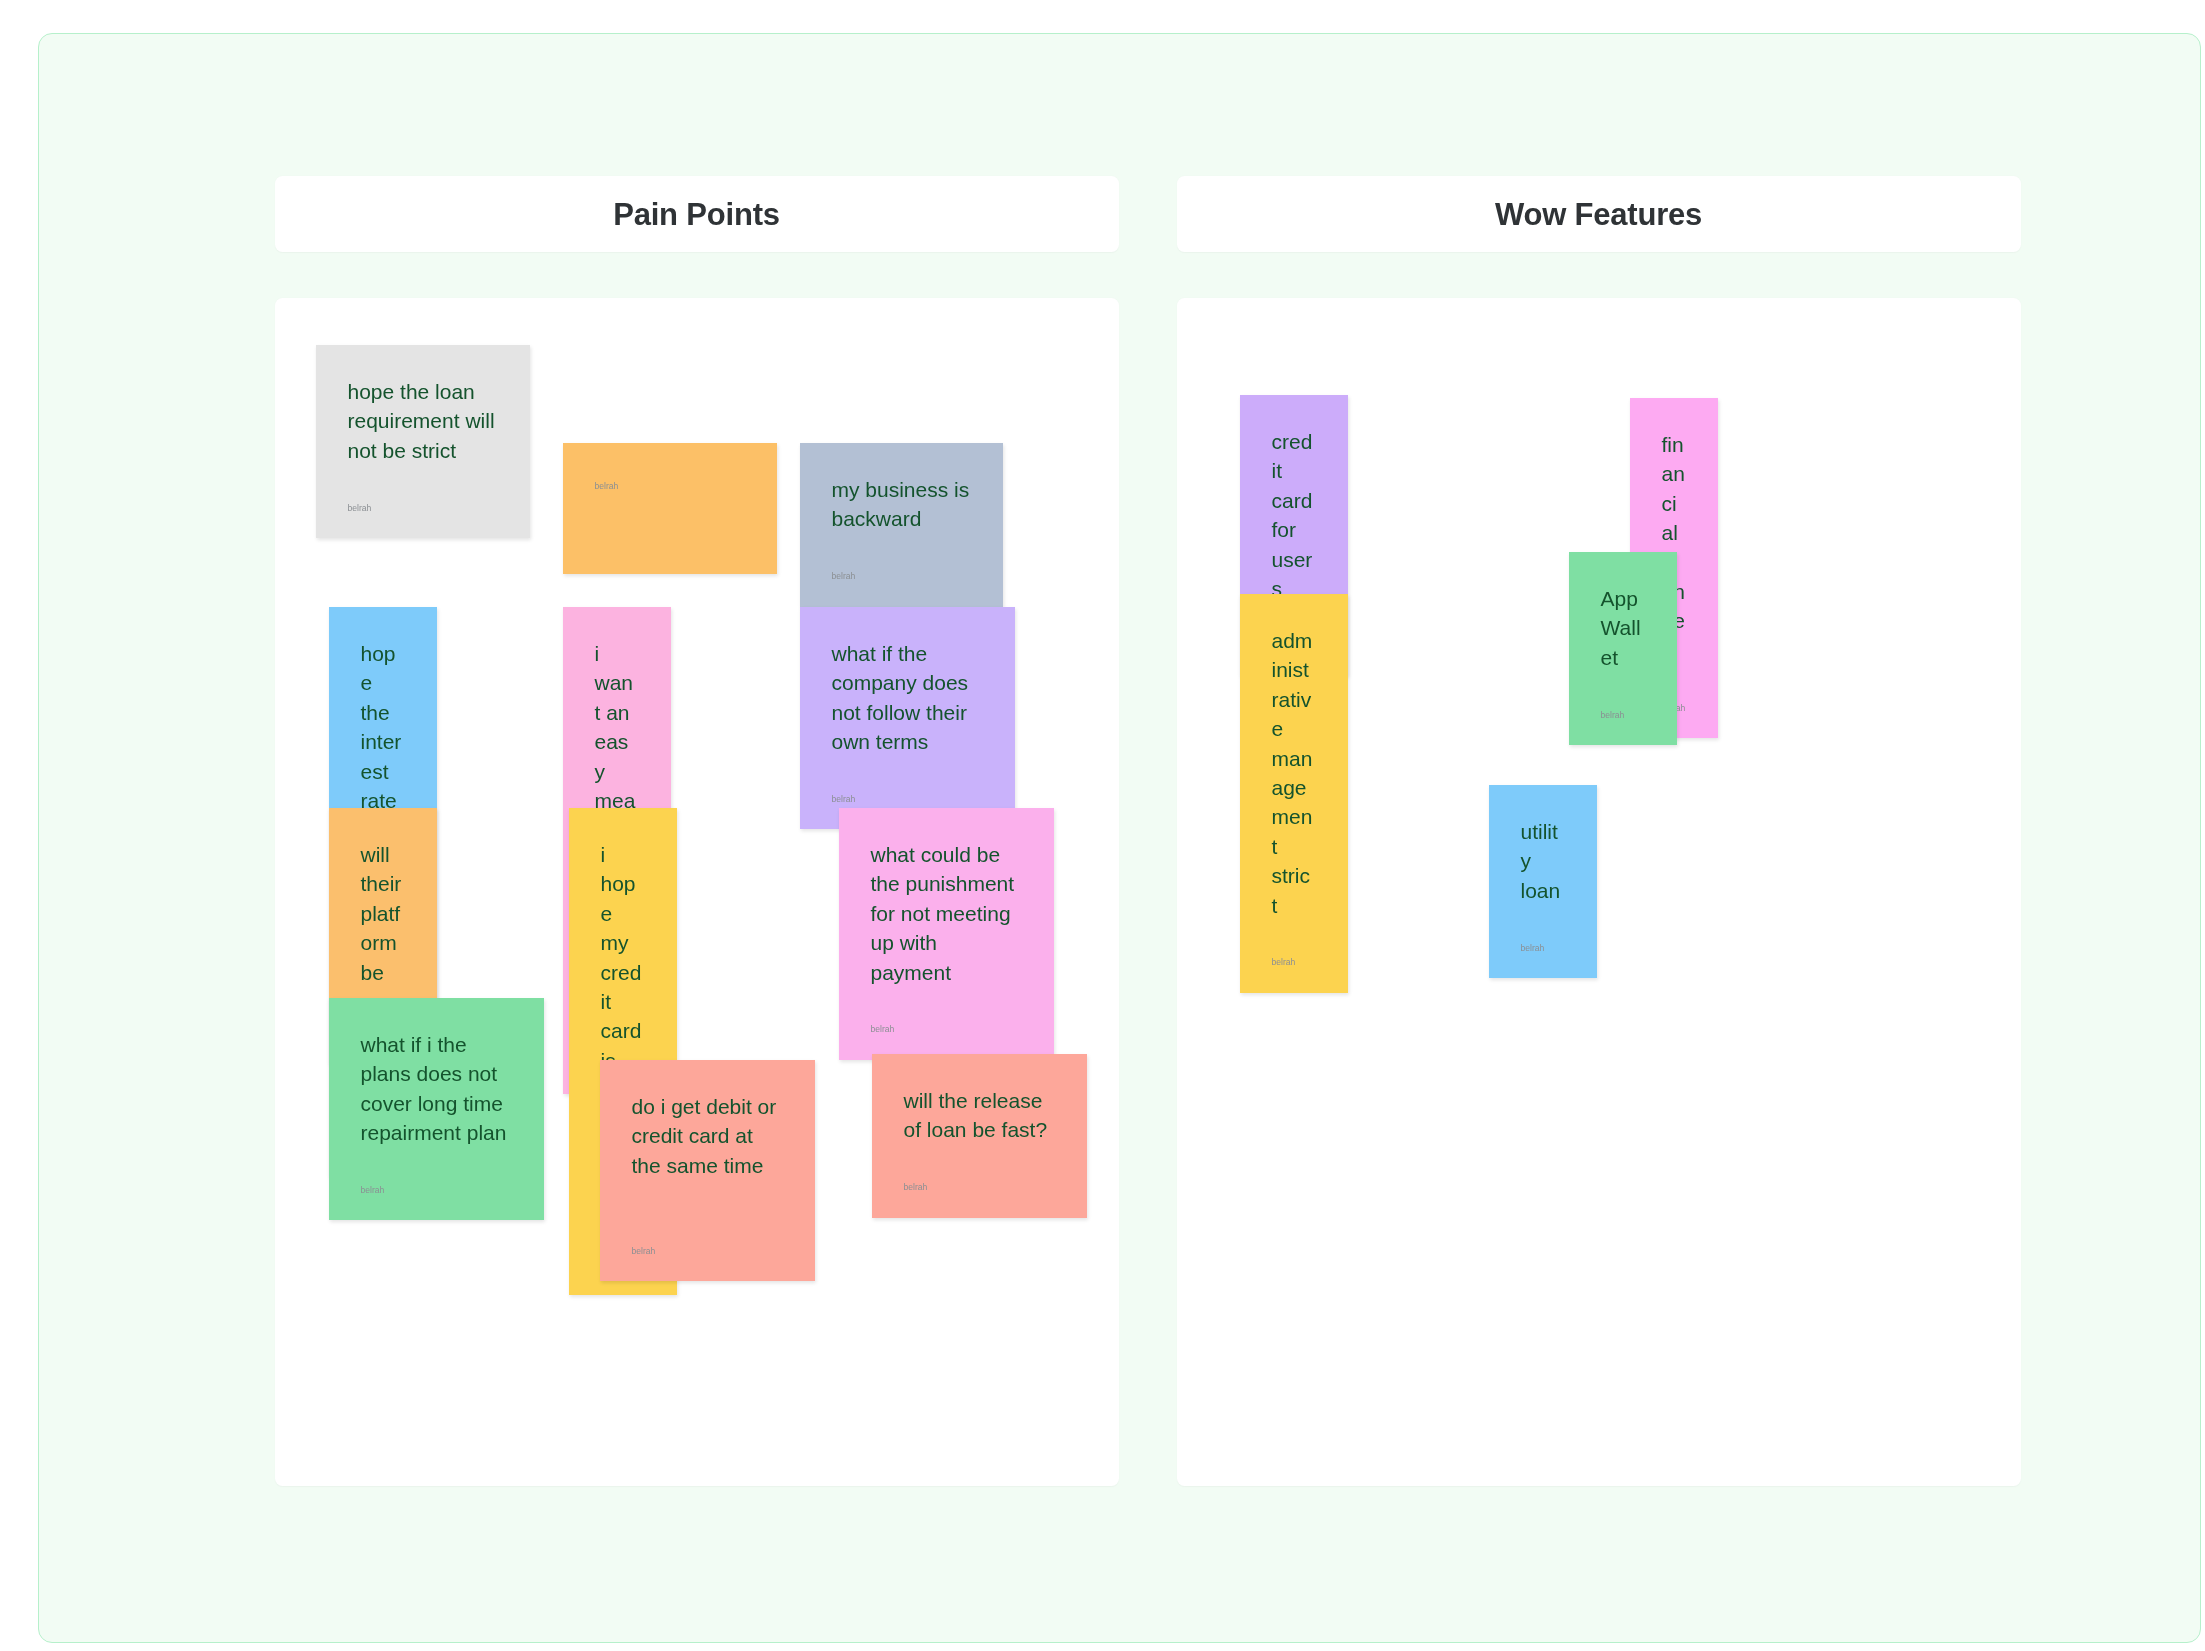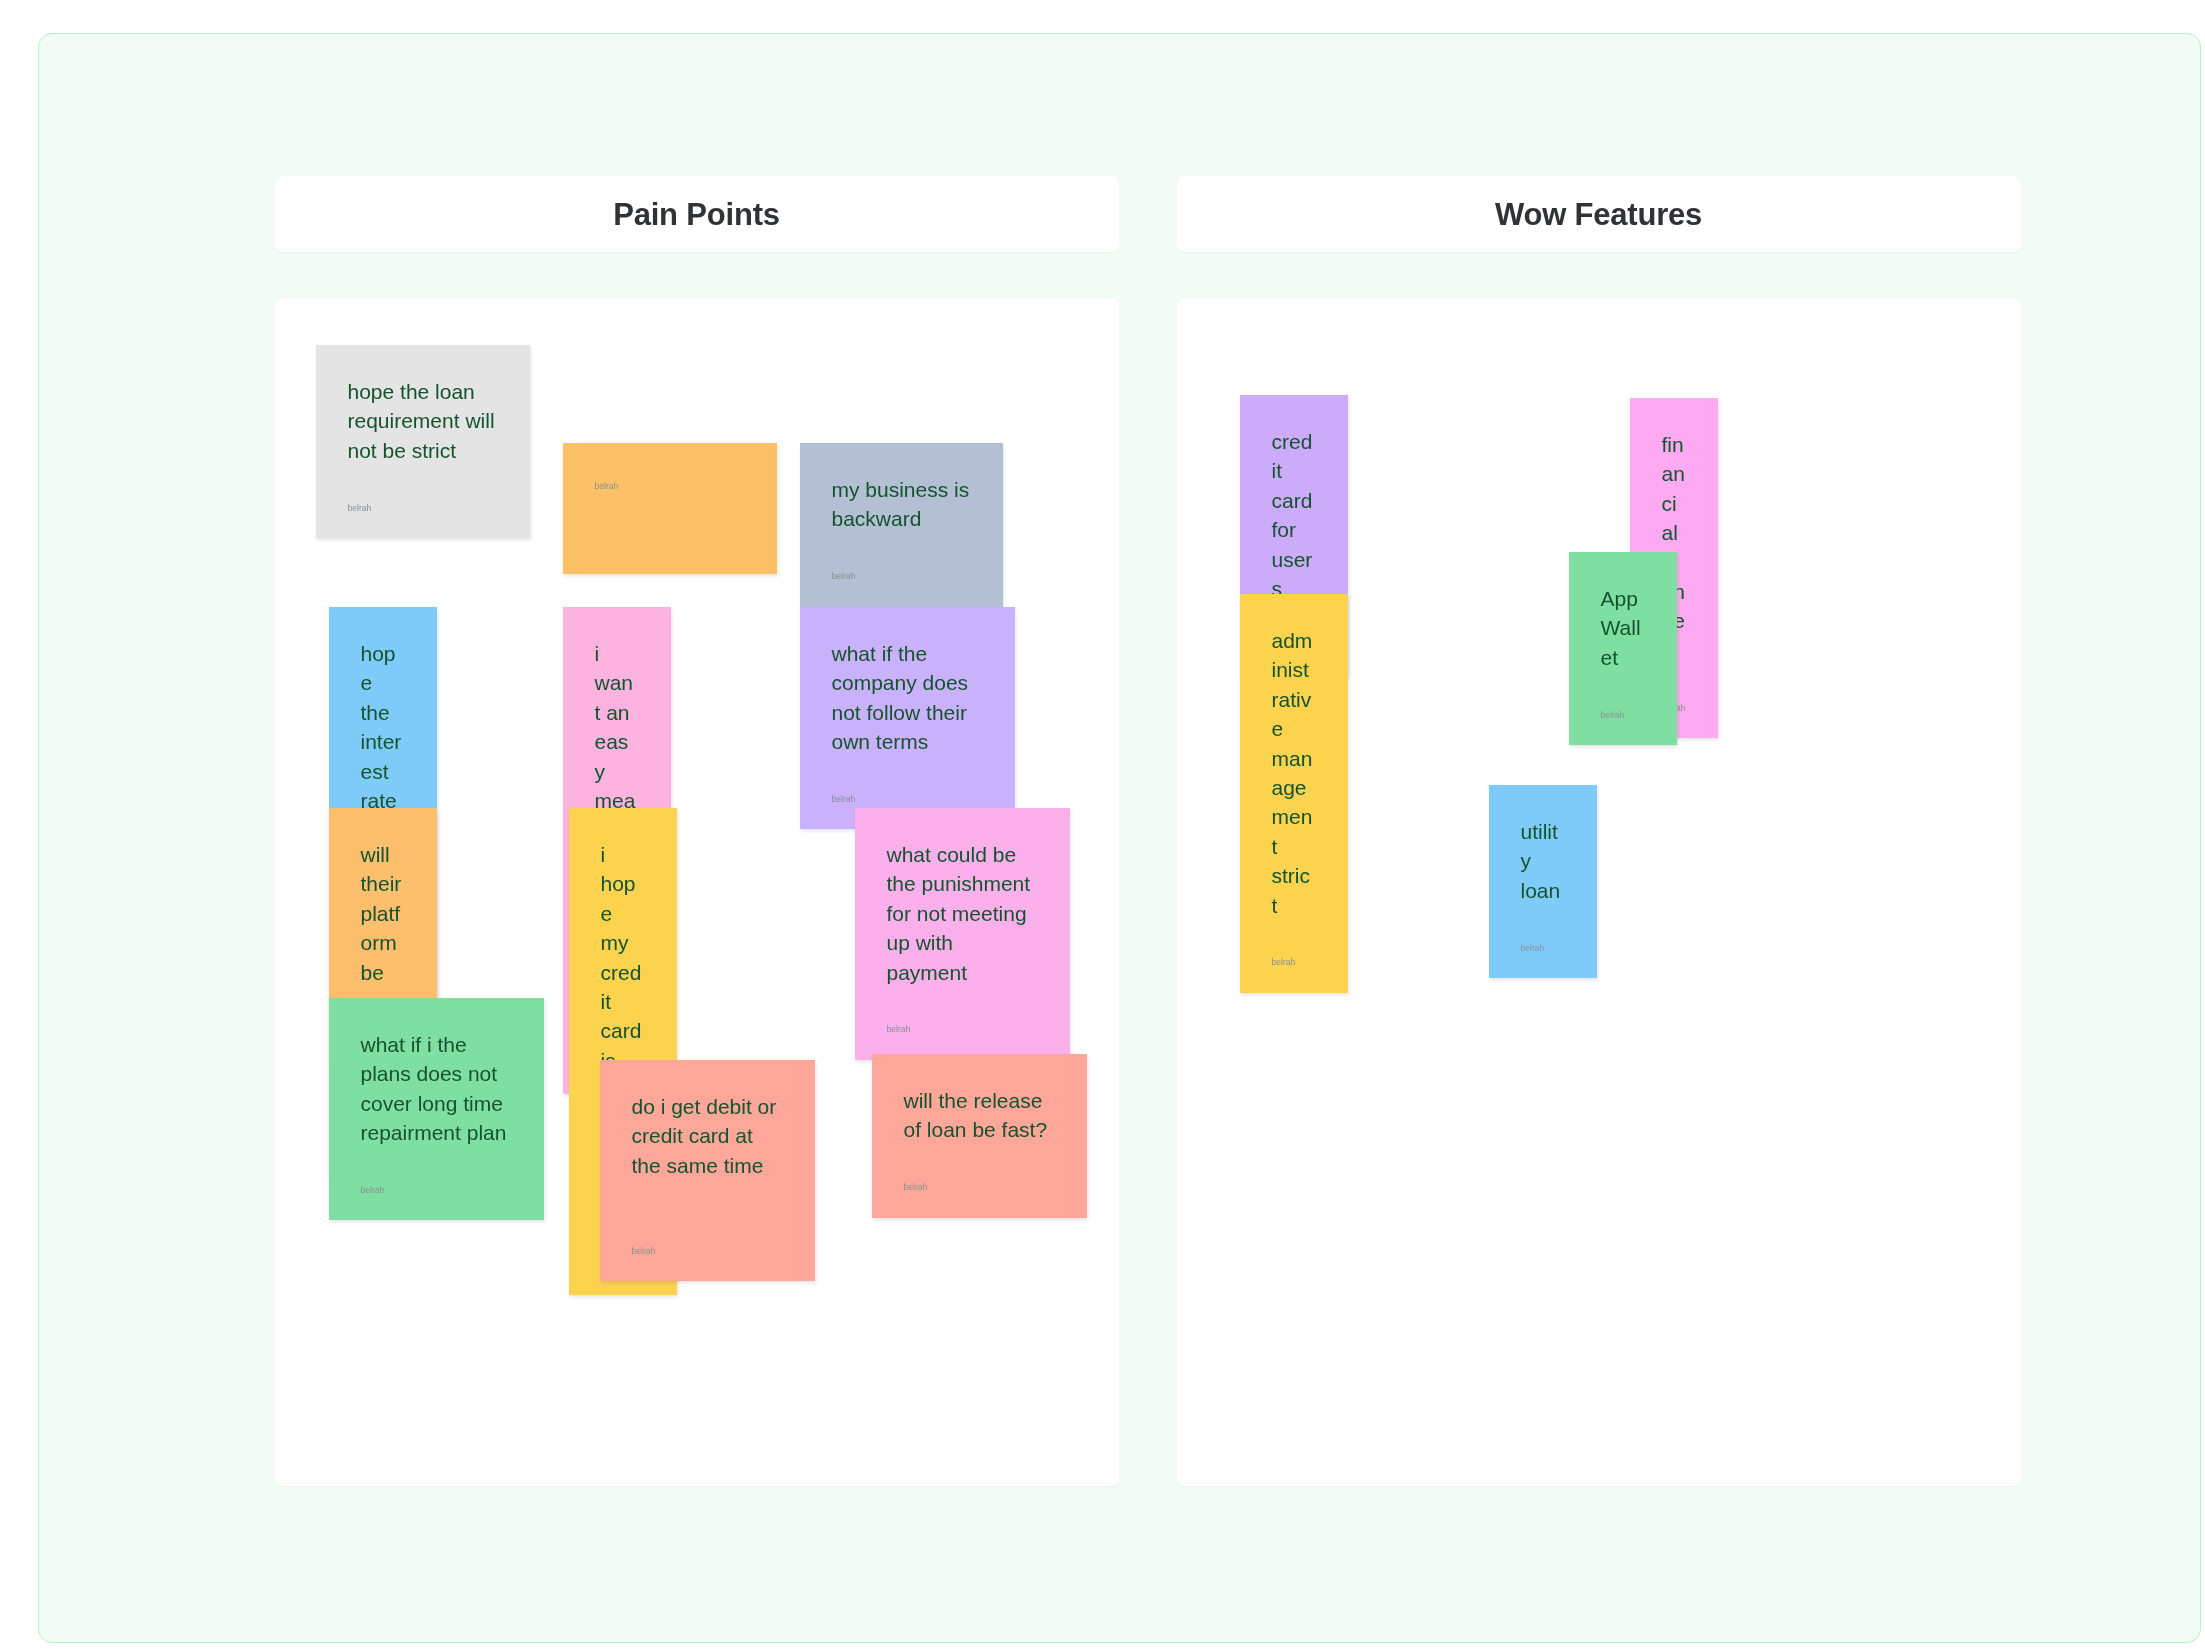--- a/index.html
+++ b/index.html
@@ -123,21 +123,21 @@
           <div class="note-author">belrah</div>
         </div>
         <div class="note" style="left: 38px; top: 494px; width: 108px; min-height: 121px; background: rgb(251, 191, 109);">
           <div class="note-text">will their platform be easy to use?</div>
           <div class="note-author">belrah</div>
         </div>
         <div class="note" style="left: 278px; top: 494px; width: 108px; min-height: 137px; background: rgb(252, 211, 79);">
           <div class="note-text">i hope my credit card is secure from hackers</div>
           <div class="note-author">belrah</div>
         </div>
-        <div class="note" style="left: 564px; top: 494px; width: 215px; min-height: 171px; background: rgb(251, 176, 236);">
+        <div class="note" style="left: 548px; top: 494px; width: 215px; min-height: 171px; background: rgb(251, 176, 236);">
           <div class="note-text">what could be the punishment for not meeting up with payment</div>
           <div class="note-author">belrah</div>
         </div>
         <div class="note" style="left: 38px; top: 684px; width: 215px; min-height: 171px; background: rgb(127, 223, 163);">
           <div class="note-text">what if i the plans does not cover long time repairment plan</div>
           <div class="note-author">belrah</div>
         </div>
         <div class="note" style="left: 309px; top: 746px; width: 215px; min-height: 137px; background: rgb(253, 167, 154); gap: 28px;">
           <div class="note-text">do i get debit or credit card at the same time</div>
           <div class="note-author">belrah</div>

